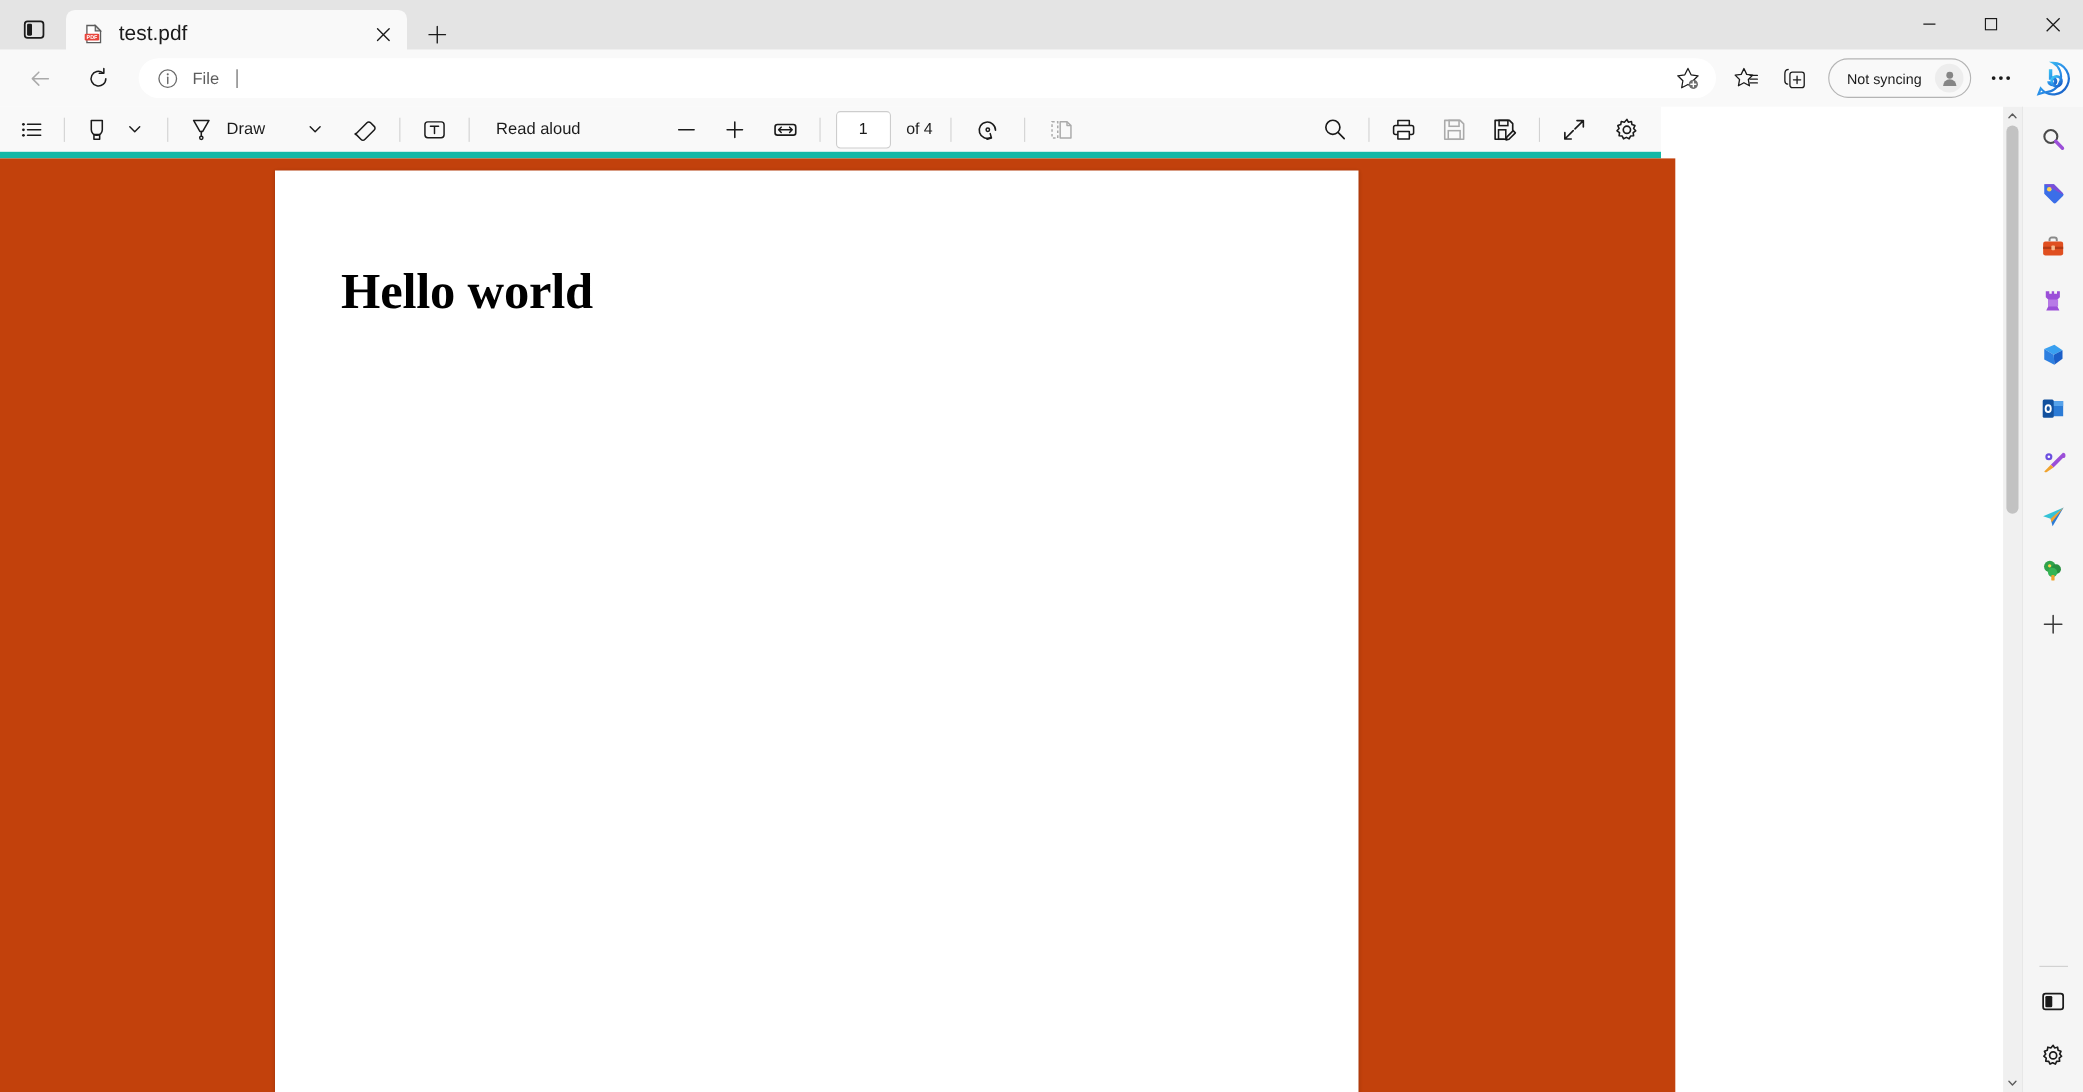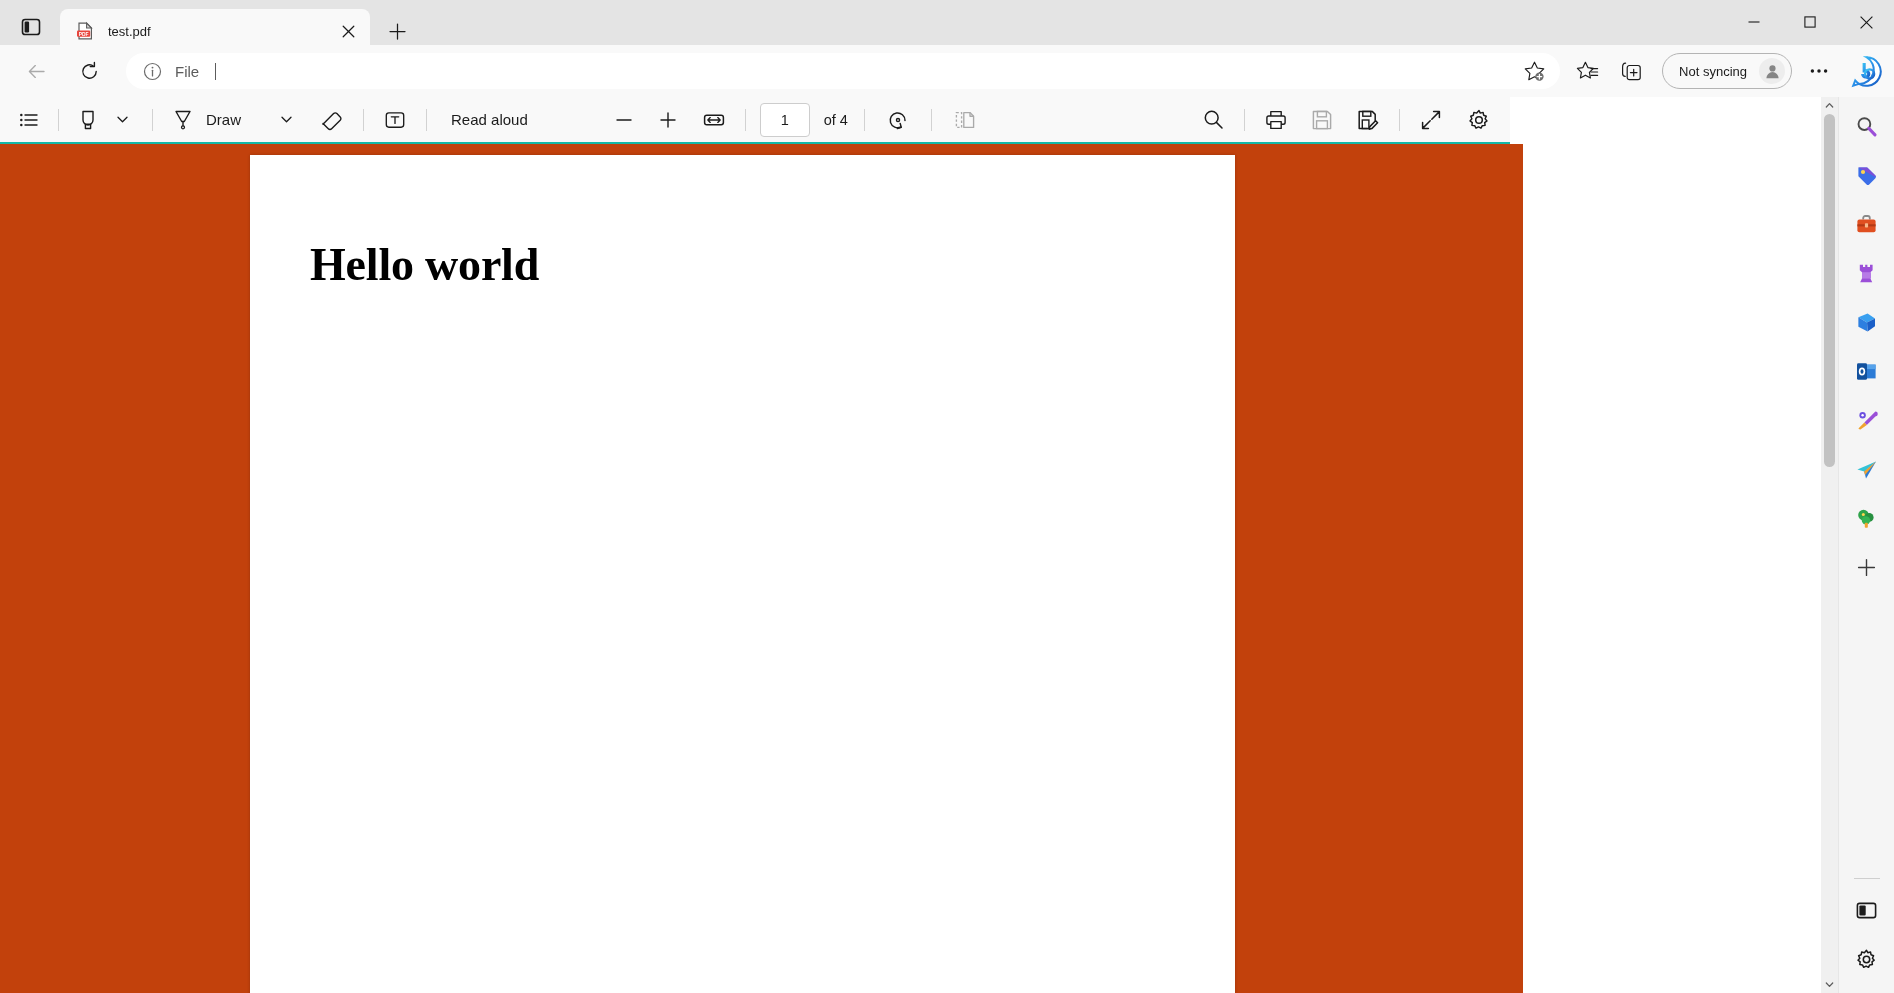--- a/index.html
+++ b/index.html
@@ -27,21 +27,21 @@
     width: 310px; height: 44px;
     background: #f9f9f9;
     border-radius: 8px 8px 0 0;
     display: flex; align-items: center;
     padding: 0 8px 0 14px;
     margin-left: 6px;
   }
   .tab-favicon { width: 22px; height: 22px; flex: 0 0 22px; display:flex; align-items:center; justify-content:center;}
   .tab-title {
     flex: 1 1 auto;
-    font-size: 13px; color: #1b1b1b;
+    font-size: 19px; color: #1b1b1b;
     margin-left: 12px;
     white-space: nowrap; overflow: hidden; text-overflow: ellipsis;
   }
   .tab-close {
     width: 28px; height: 28px; border-radius: 5px;
     display: flex; align-items: center; justify-content: center;
     flex: 0 0 28px;
   }
   .newtab {
     width: 34px; height: 34px; margin-left: 10px; margin-bottom: 5px;
@@ -114,21 +114,21 @@
     width: 44px; height: 44px; margin-right: 6px;
     display: flex; align-items: center; justify-content: center;
     flex: 0 0 44px;
   }
 
   
   .pdfbar {
     position: absolute; top: 97px; left: 0;
     width: 1510px; height: 47px;
     background: #f9f9f9;
-    border-bottom: 2px solid #14b8a6;
+    border-bottom: 6px solid #14b8a6;
     display: flex; align-items: center;
   }
   .pdfbtn {
     height: 34px; min-width: 34px; border-radius: 5px;
     display: flex; align-items: center; justify-content: center;
     flex: 0 0 auto;
   }
   .pdfsep {
     width: 1px; height: 22px; background: #d2d2d2;
     flex: 0 0 1px;

